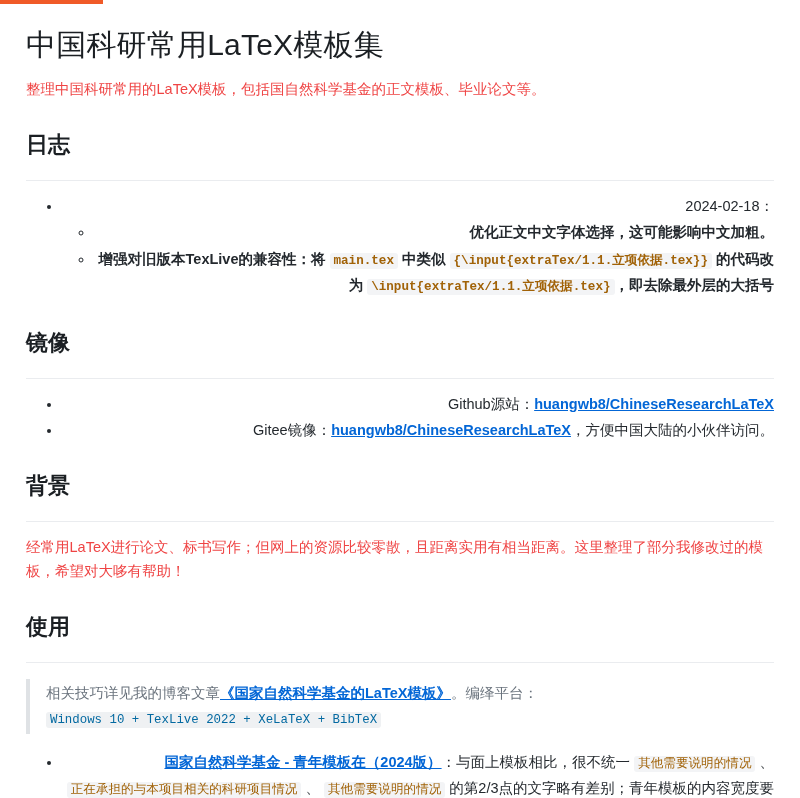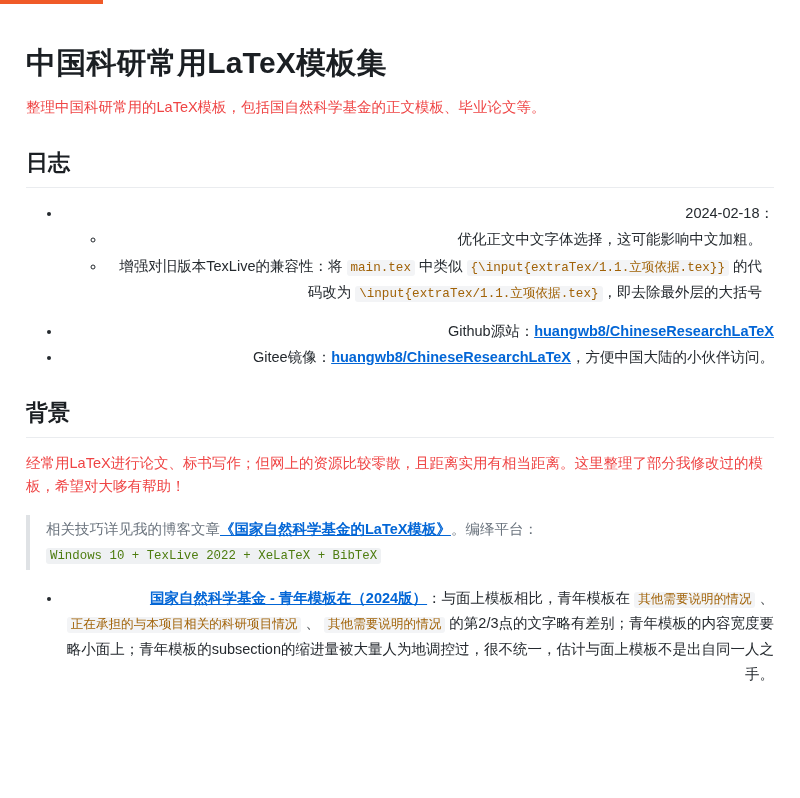--- a/index.html
+++ b/index.html
@@ -23,54 +23,55 @@
     width: 103px;
     height: 4px;
     background: #f05a28;
   }
   .page {
     padding: 20px 26px 0 26px;
     box-sizing: border-box;
   }
   h1.doc-title {
     font-size: 30px;
-    font-weight: bold;
-    margin: 24px 0 14px 0;
+    font-weight: normal;
+    margin: 6px 0 14px 0;
     letter-spacing: 0.2px;
     color: #1b1f23;
     line-height: 1.25;
   }
   p.para {
     margin: 14px 0 16px 0;
     color: #ef4444;
   }
   h2.section {
     font-size: 22px;
     font-weight: bold;
     color: #1b1f23;
     margin: 26px 0 0 0;
-    padding-bottom: 7px;
+    padding-bottom: 18px;
     border-bottom: 1px solid #eaecef;
   }
   ul.lvl1 {
     margin: 14px 0 14px 0;
     padding-left: 36px;
     list-style-type: disc;
     text-align: right;
   }
   ul.lvl1 > li {
     margin: 3px 0;
   }
   ul.lvl2 {
     margin: 3px 0 6px 0;
     padding-left: 32px;
     list-style-type: circle;
   }
   ul.lvl2 > li {
-    margin: 3px 12px;
+    margin: 3px 0;
+    font-weight: bold;
   }
   a.link {
     color: #0366d6;
     text-decoration: underline;
     font-weight: bold;
   }
   code.inline {
     font-family: "Liberation Mono", monospace;
     font-size: 12.6px;
     background: #f3f4f6;
@@ -84,21 +85,21 @@
     padding: 2px 0 2px 16px;
     border-left: 4px solid #dfe2e5;
     color: #6a737d;
   }
   blockquote.note p {
     margin: 0;
     line-height: 1.75;
   }
   blockquote.note code.inline {
     background: #eff1f3;
-    color: #4d7c0f;
+    color: #0369a1;
     font-size: 12.4px;
   }
   .mirrors-list li { margin: 5px 0; }
   .usage-list { margin-top: 12px; }
   .usage-list > li { margin: 9px 0; }
   .tight { line-height: 1.72; }
 </style>
 </head>
 <body>
 
@@ -117,39 +118,41 @@
       <span>2024-02-18：</span>
       <ul class="lvl2">
         <li>优化正文中文字体选择，这可能影响中文加粗。</li>
         <li class="tight">
           <span>增强对旧版本TexLive的兼容性：将 </span><code class="inline">main.tex</code><span> 中类似 </span><code class="inline">{\input{extraTex/1.1.立项依据.tex}}</code><span> 的代码改为 </span><code class="inline">\input{extraTex/1.1.立项依据.tex}</code><span>，即去除最外层的大括号</span>
         </li>
       </ul>
     </li>
   </ul>
 
+  <h2 class="section">镜像</h2>
 
   <ul class="lvl1 mirrors-list">
     <li>
       <span>Github源站：</span><a class="link" href="#">huangwb8/ChineseResearchLaTeX</a><span></span>
     </li>
     <li>
       <span>Gitee镜像：</span><a class="link" href="#">huangwb8/ChineseResearchLaTeX</a><span>，方便中国大陆的小伙伴访问。</span>
     </li>
   </ul>
 
   <h2 class="section">背景</h2>
 
   <p class="para">经常用LaTeX进行论文、标书写作；但网上的资源比较零散，且距离实用有相当距离。这里整理了部分我修改过的模板，希望对大哆有帮助！</p>
 
+  <h2 class="section">使用</h2>
 
   <blockquote class="note">
     <p><span>相关技巧详见我的博客文章</span><a class="link" href="#">《国家自然科学基金的LaTeX模板》</a><span>。编绎平台：</span> <code class="inline">Windows 10 + TexLive 2022 + XeLaTeX + BibTeX</code></p>
   </blockquote>
 
   <ul class="lvl1 usage-list">
     <li class="tight">
-      <a class="link" href="#">国家自然科学基金 - 青年模板在（2024版）</a><span>：与面上模板相比，青年模板在 </span><code class="inline">其他需要说明的情况</code><span> 、 </span><code class="inline">正在承担的与本项目相关的科研项目情况</code><span> 、 </span><code class="inline">其他需要说明的情况</code><span> 的第2/3点的文字略有差别；青年模板的内容宽度要略小面上；青年模板的subsection的缩进量被大量人为地调控过，很不统一，估计与面上模板不是出自同一人之手。</span>
+      <a class="link" href="#">国家自然科学基金 - 青年模板在（2024版）</a><span>：与面上模板相比，很不统一 </span><code class="inline">其他需要说明的情况</code><span> 、 </span><code class="inline">正在承担的与本项目相关的科研项目情况</code><span> 、 </span><code class="inline">其他需要说明的情况</code><span> 的第2/3点的文字略有差别；青年模板的内容宽度要略小面上；青年模板的subsection的缩进量被大量人为地调控过，很不统一，估计与面上模板不是出自同一人之手。</span>
     </li>
 
   </ul>
 
 </div>
 
 </body></html>

